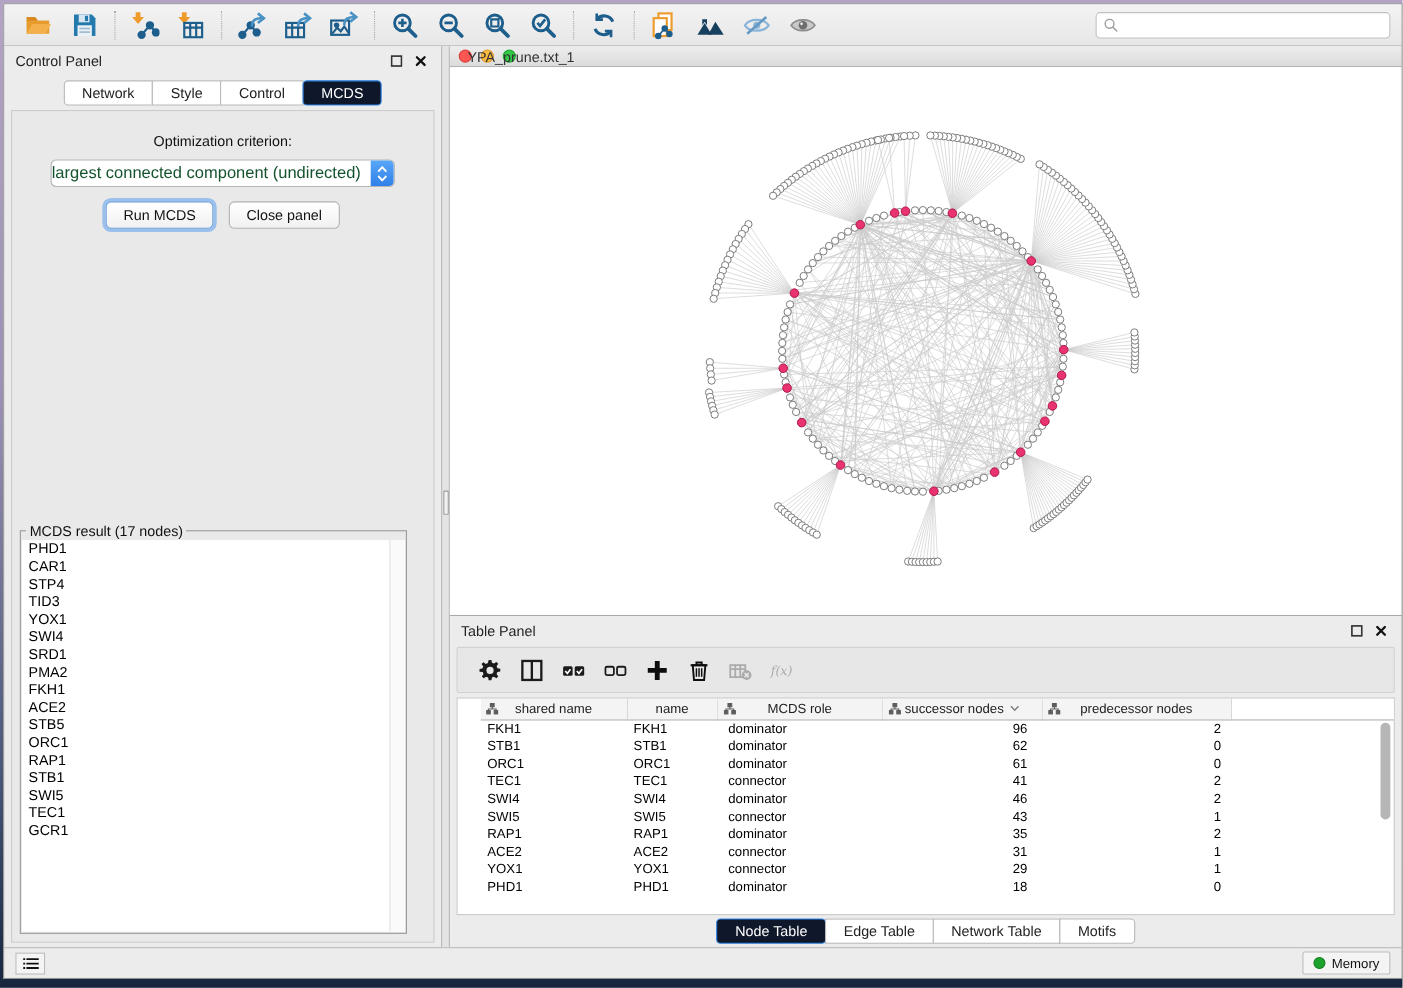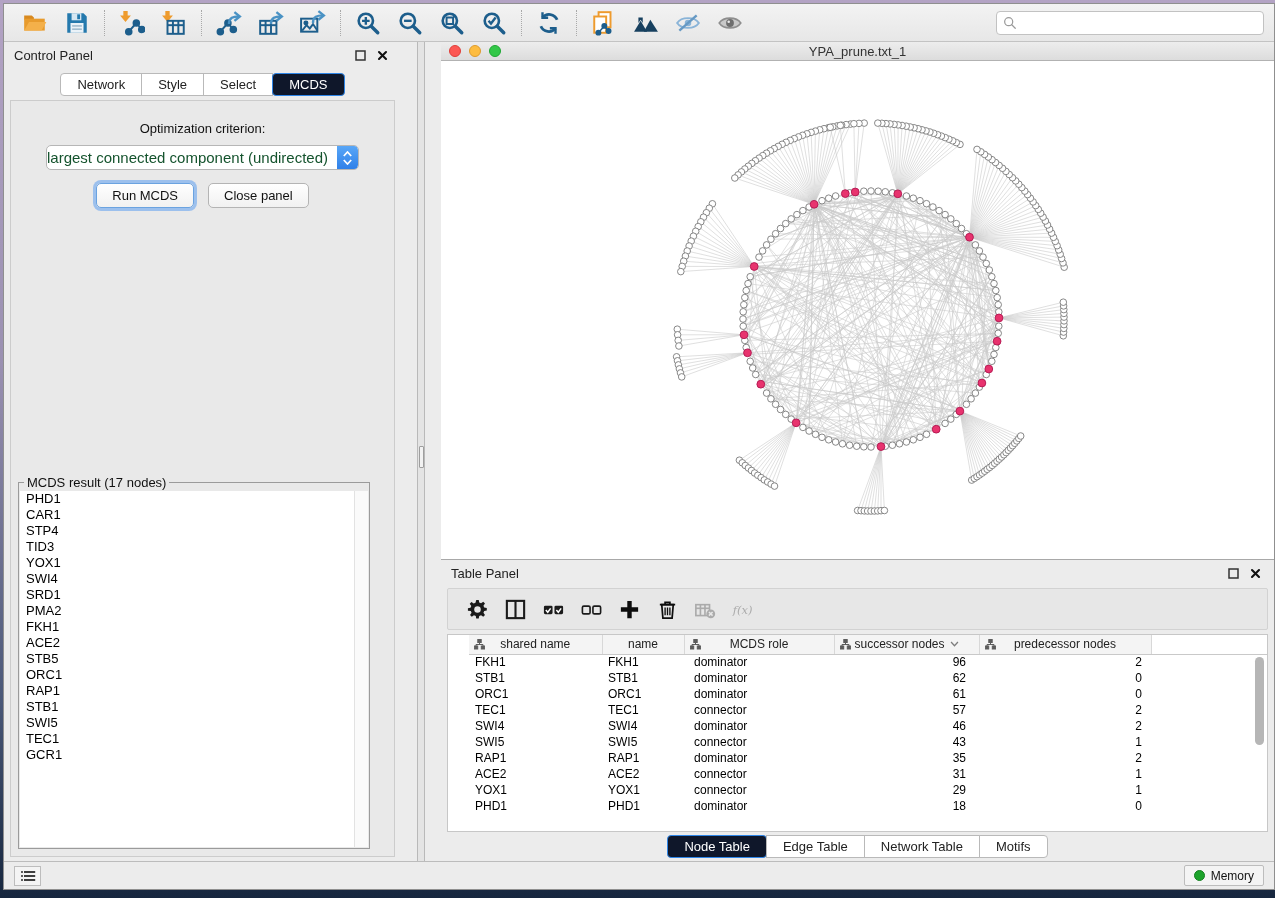--- a/index.html
+++ b/index.html
@@ -17,21 +17,21 @@
   .tbtn { width:42px; height:30px; display:flex; align-items:center; justify-content:center; cursor:default; }
   .tbtn svg { width:26px; height:26px; }
   .tsep { width:1px; height:26px; margin:0 6px; border-left:1px dotted #a9a9a9; }
   .toolbar-spacer { flex:1; }
   .search-box { width:268px; height:24px; background:#fff; border:1px solid #c2c2c2; border-radius:4px;
     display:flex; align-items:center; padding:0 6px; }
   .search-box svg { width:14px; height:14px; margin-right:4px; flex:0 0 auto; }
   .search-box input { border:none; outline:none; flex:1; font-size:12px; background:transparent; }
 
   
-  .main-area { flex:1; display:flex; min-height:0;gap:16px; }
+  .main-area { flex:1; display:flex; min-height:0; }
 
   
   .control-panel { width:397px; background:#ececec; display:flex; flex-direction:column; min-height:0; }
   .panel-header { height:26px; display:flex; align-items:center; padding:0 10px; flex:0 0 auto; }
   .panel-title { font-size:13px; color:#222; }
   .panel-header .ph-spacer { flex:1; }
   .ph-btn { width:18px; height:18px; display:flex; align-items:center; justify-content:center; margin-left:4px; }
   .ph-btn svg { width:11px; height:11px; }
 
   .tab-bar { height:32px; display:flex; justify-content:center; align-items:center; flex:0 0 auto; }
@@ -72,21 +72,21 @@
   
   .right-col { flex:1; display:flex; flex-direction:column; min-width:0; }
   .network-window { height:518px; display:flex; flex-direction:column; border-bottom:1px solid #a8a8a8; flex:0 0 auto; }
   .net-titlebar { height:19px; background:linear-gradient(#ededed,#dcdcdc); border-bottom:1px solid #b2b2b2;
     display:flex; align-items:center; position:relative; flex:0 0 auto; }
   .traffic { display:flex; gap:8px; margin-left:8px; }
   .tl { width:12px; height:12px; border-radius:50%; }
   .tl.red { background:#fc5753; border:1px solid #df3e39; }
   .tl.yellow { background:#fdbc40; border:1px solid #de9b2d; }
   .tl.green { background:#33c748; border:1px solid #1ea733; }
-  .net-title { position:absolute; left:0; right:0; text-align:center; font-size:13px; color:#333; }
+  .net-title { position:absolute; left:16px; right:0; text-align:left; font-size:13px; color:#333; }
   .net-canvas { flex:1; background:#fff; position:relative; overflow:hidden; }
   .net-canvas svg { position:absolute; left:0; top:0; }
 
   
   .table-panel { flex:1; background:#ececec; display:flex; flex-direction:column; min-height:0; }
   .table-toolbar { height:42px; background:#e7e7e7; border-top:1px solid #d6d6d6; border-bottom:1px solid #cfcfcf;
     margin:2px 6px 0 6px; border:1px solid #d2d2d2; border-radius:2px; display:flex; align-items:center; padding:0 10px; }
   .ttbtn { width:38px; height:30px; display:flex; align-items:center; justify-content:center; }
   .ttbtn svg { width:23px; height:23px; }
   .table-grid { flex:1; margin:4px 6px 0 6px; background:#fff; border:1px solid #c7c7c7; position:relative; overflow:hidden; }
@@ -341,21 +341,21 @@
         </span>
         <span class="ph-btn">
           <svg viewBox="0 0 11 11">
               <path d="M2 2 L9 9 M9 2 L2 9" stroke="#111" stroke-width="2.1" stroke-linecap="round"></path>
             </svg>
         </span>
       </div>
       <div class="tab-bar" id="cp-tabs">
           <div class="seg">Network</div>
           <div class="seg">Style</div>
-          <div class="seg">Select</div>
+          <div class="seg">Control</div>
           <div class="seg active">MCDS</div>
         </div>
 
       <div class="tab-content">
         <div class="opt-label">Optimization criterion:</div>
         <div class="select-row">
           <div class="mac-select">
             <span class="sel-text">largest connected component (undirected)</span>
             <span class="stepper">
               <svg viewBox="0 0 9 6">
@@ -1361,21 +1361,21 @@
                   <td class="">ORC1</td>
                   <td class="role">dominator</td>
                   <td class="num">61</td>
                   <td class="num2">0</td>
                   <td></td>
                 </tr>
                 <tr>
                   <td class="">TEC1</td>
                   <td class="">TEC1</td>
                   <td class="role">connector</td>
-                  <td class="num">57</td>
+                  <td class="num">41</td>
                   <td class="num2">2</td>
                   <td></td>
                 </tr>
                 <tr>
                   <td class="">SWI4</td>
                   <td class="">SWI4</td>
                   <td class="role">dominator</td>
                   <td class="num">46</td>
                   <td class="num2">2</td>
                   <td></td>

